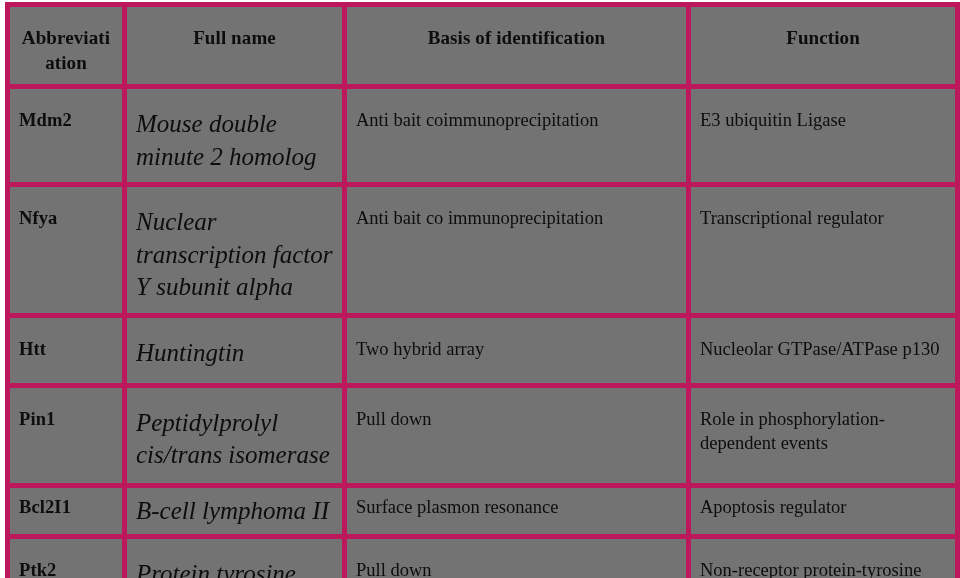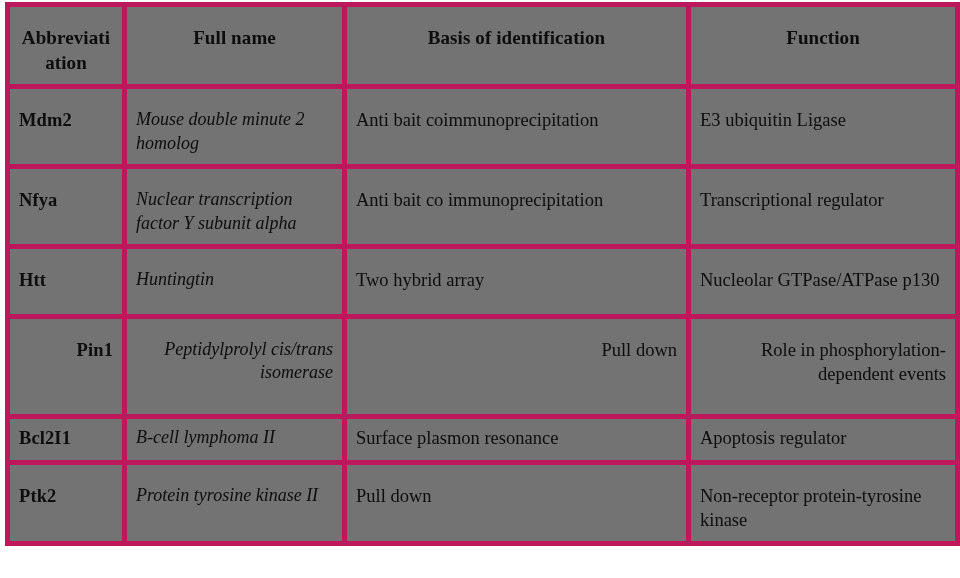--- a/index.html
+++ b/index.html
@@ -59,34 +59,34 @@
   td.abbrev-cell {
     font-weight: bold;
     font-size: 18.5px;
     letter-spacing: 0.1px;
     white-space: nowrap;
     margin-left: 15px;
   }
 
   td.fullname-cell {
     font-style: italic;
-    font-size: 18px;
+    font-size: 25px;
   }
 
   td.basis-cell,
   td.function-cell {
     font-size: 18.5px;
   }
 
   
   tr.row-0 td { height: 71px; box-sizing: border-box; }
   tr.row-1 td { height: 70px; box-sizing: border-box; }
   tr.row-2 td { height: 71px; box-sizing: border-box; }
   tr.row-3 td { height: 70px; box-sizing: border-box; }
-  tr.row-4 td { height: 100px; box-sizing: border-box; text-align: right; }
+  tr.row-4 td { height: 100px; box-sizing: border-box; }
   tr.row-5 td { height: 46px; box-sizing: border-box; padding-top: 7px; padding-bottom: 7px; }
   tr.row-6 td { height: 72px; box-sizing: border-box; }
 
   .nowrap-line { display: block; }
 </style>
 </head>
 <body>
 
 <div class="sheet">
 

